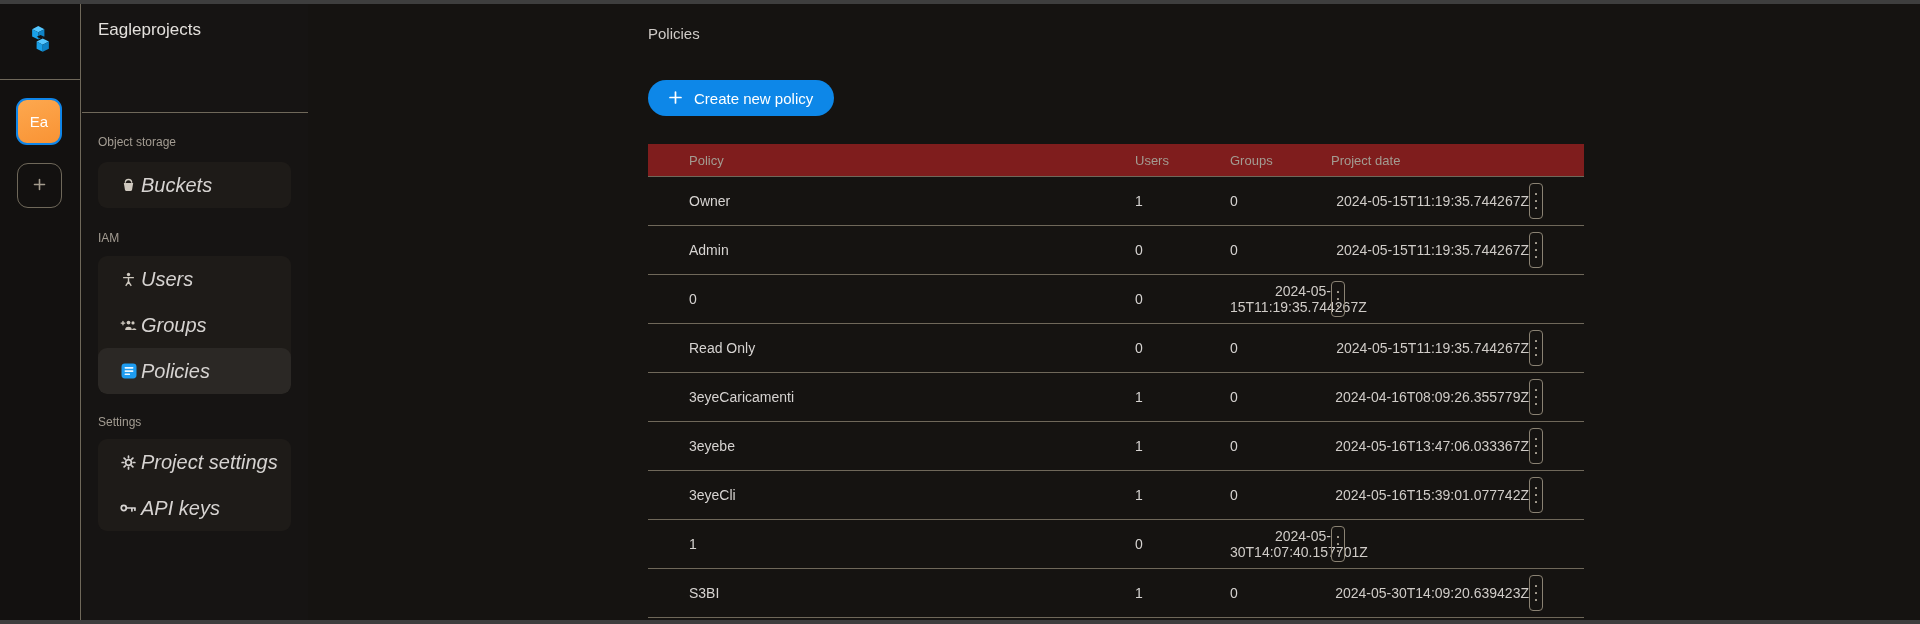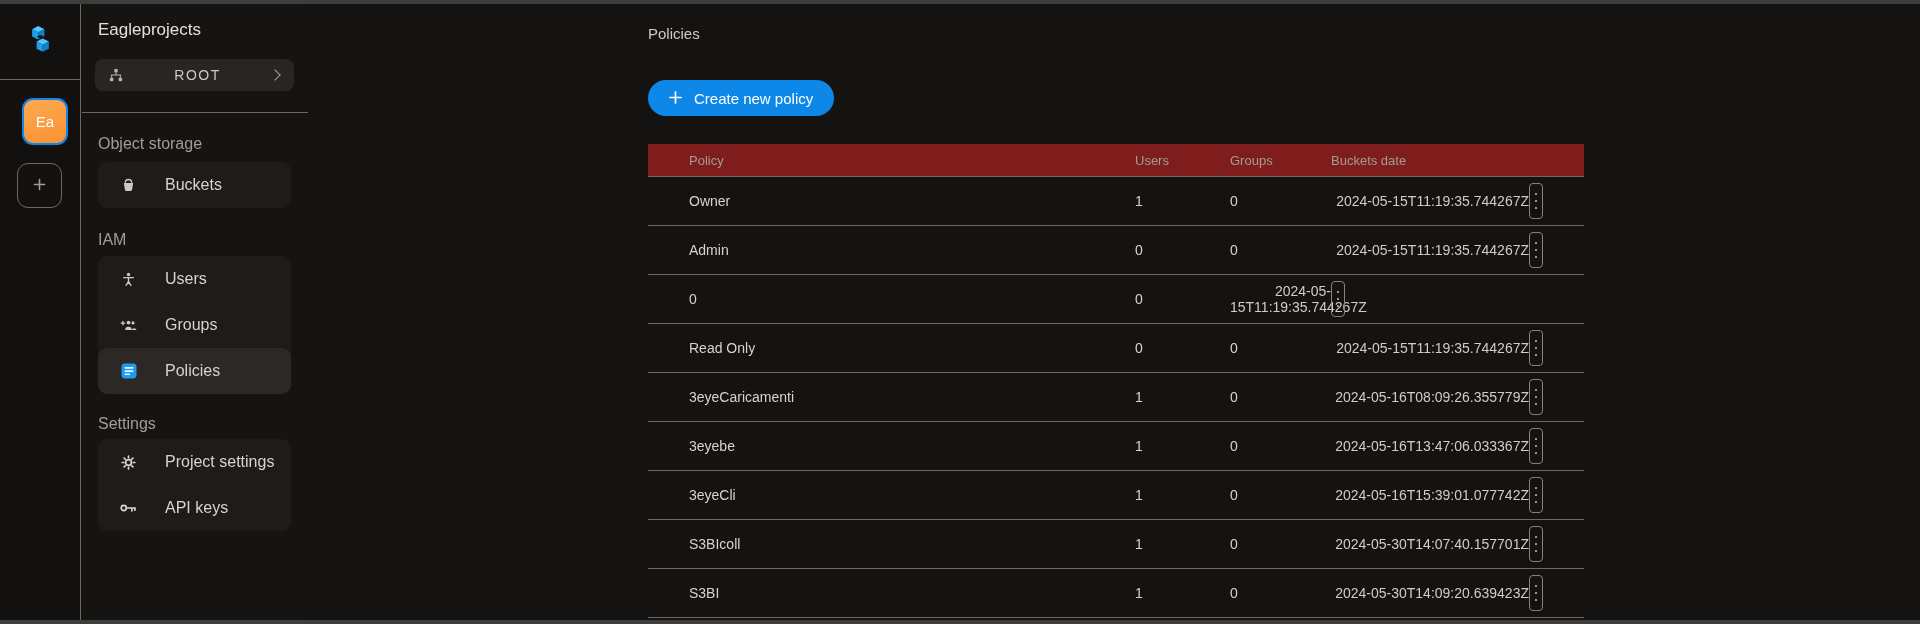--- a/index.html
+++ b/index.html
@@ -12,45 +12,45 @@
   .edge-strip.top{top:0;}
   .edge-strip.bottom{bottom:0;}
 
   
   .rail{position:absolute;top:4px;bottom:4px;left:0;width:81px;background:#131110;border-right:1px solid #6f685a;box-sizing:border-box;}
   .rail-logo-box{height:75px;display:flex;align-items:center;justify-content:center;border-bottom:1px solid #6f685a;}
   .workspace-btn{
     position:absolute;left:16px;top:94px;width:46px;height:47px;border-radius:11px;
     border:2px solid #1086e9;background:linear-gradient(160deg,#fda84f 0%,#f99334 100%);
     color:#fff;font-size:15px;font-family:inherit;
-    display:flex;align-items:center;justify-content:center;cursor:pointer;box-sizing:border-box;margin-left:6px;
+    display:flex;align-items:center;justify-content:center;cursor:pointer;box-sizing:border-box;
   }
   .add-btn{
     position:absolute;left:17px;top:159px;width:45px;height:45px;border-radius:11px;
     border:1.5px solid #6f685a;background:transparent;
     display:flex;align-items:center;justify-content:center;cursor:pointer;box-sizing:border-box;
   }
 
   
   .sidebar{position:absolute;top:4px;bottom:4px;left:82px;width:256px;background:#161413;border-right:1px solid #6f685a;box-sizing:border-box;}
   .sidebar-title{position:absolute;left:16px;top:16px;font-size:17px;color:#e3e0dc;}
   .root-btn{
     position:absolute;left:13px;top:55px;width:199px;height:32px;
     background:#282522;border:none;border-radius:8px;
     display:flex;align-items:center;padding:0 12px;box-sizing:border-box;
     color:#cfc9bf;cursor:pointer;font-family:inherit;
   }
   .root-label{flex:1;text-align:center;font-size:14px;letter-spacing:1.5px;color:#cfc9bf;}
   .chev{width:7px;height:7px;border-right:1.6px solid #a8a093;border-top:1.6px solid #a8a093;transform:rotate(45deg);margin-right:3px;}
   .sidebar-divider{position:absolute;left:0;right:0;top:108px;border-top:1px solid #6f685a;height:0;}
-  .section-label{position:absolute;left:16px;font-size:16px;color:#a39c92;}
+  .section-label{position:absolute;left:16px;font-size:12px;color:#a39c92;}
   .sl-1{top:131px}.sl-2{top:227px}.sl-3{top:411px}
   .nav-card{position:absolute;left:16px;width:193px;background:#1e1b18;border-radius:9px;overflow:hidden;}
   .nc-1{top:158px}.nc-2{top:252px}.nc-3{top:435px}
-  .nav-item{height:46px;display:flex;align-items:center;padding-left:22px;gap:28px;font-size:16px;color:#d6d3d1;cursor:pointer;border-radius:9px;}
+  .nav-item{height:46px;display:flex;align-items:center;padding-left:22px;gap:4px;font-size:20px;color:#d6d3d1;cursor:pointer;border-radius:9px;font-style:italic;}
   .nav-item.active{background:#2b2825;}
   .nav-ico{width:17px;display:flex;justify-content:center;align-items:center;}
 
   
   .main{position:absolute;left:308px;top:4px;right:0;bottom:4px;background:#151311;}
   .page-title{position:absolute;left:340px;top:21px;font-size:15px;color:#cfcbc7;}
   .create-btn{
     position:absolute;left:340px;top:76px;height:36px;padding:10px 21px;
     border:none;border-radius:18px;background:#0d87e8;color:#fff;
     font-size:15px;font-family:inherit;display:flex;align-items:center;gap:12px;cursor:pointer;
@@ -97,34 +97,20 @@
       <svg width="13" height="13" viewBox="0 0 13 13">
           <path d="M6.5 1.5 v10 M1.5 6.5 h10" stroke="#a39b8d" stroke-width="1.6" stroke-linecap="round"></path>
         </svg>
     </span>
   </button>
 </div>
 
 <div class="sidebar">
   <div class="sidebar-title">Eagleprojects</div>
 
-  <button class="root-btn">
-    <span class="nav-ico">
-      <svg viewBox="0 0 16 16" width="14" height="14">
-        <g fill="#b9b1a3">
-          <rect x="6" y="1" width="4" height="4" rx="1"></rect>
-          <rect x="1" y="11" width="4" height="4" rx="1"></rect>
-          <rect x="11" y="11" width="4" height="4" rx="1"></rect>
-        </g>
-        <path d="M8 5 v3 M8 8 h-5 v3 M8 8 h5 v3" stroke="#b9b1a3" stroke-width="1.2" fill="none"></path>
-      </svg>
-    </span>
-    <span class="root-label">ROOT</span>
-    <span class="chev"></span>
-  </button>
 
   <div class="sidebar-divider"></div>
 
   <div class="section-label sl-1">Object storage</div>
   <div class="nav-card nc-1">
     <div class="nav-item">
       <span class="nav-ico">
         <svg viewBox="0 0 16 16" width="15" height="15">
           <path d="M4.6 5 a3.4 3.4 0 0 1 6.8 0" fill="none" stroke="#cfc9bf" stroke-width="1.4"></path>
           <path d="M3 5.4 h10 l-1.2 7 a1.8 1.8 0 0 1 -1.8 1.5 h-4 a1.8 1.8 0 0 1 -1.8 -1.5 Z" fill="#cfc9bf"></path>
@@ -209,21 +195,21 @@
         </svg>
     </span>
     <span>Create new policy</span>
   </button>
 
   <div class="table">
     <div class="thead">
       <div class="th">Policy</div>
       <div class="th">Users</div>
       <div class="th">Groups</div>
-      <div class="th">Buckets date</div>
+      <div class="th">Project date</div>
       <div class="th"></div>
     </div>
     <div>
   <div class="trow">
     <div class="td">Owner</div>
     <div class="td">1</div>
     <div class="td">0</div>
     <div class="td date">2024-05-15T11:19:35.744267Z</div>
     <div class="td td-action">
       <button class="kebab">
@@ -272,21 +258,21 @@
         <span class="dot"></span>
         <span class="dot"></span>
       </button>
     </div>
   </div>
 
   <div class="trow">
     <div class="td">3eyeCaricamenti</div>
     <div class="td">1</div>
     <div class="td">0</div>
-    <div class="td date">2024-05-16T08:09:26.355779Z</div>
+    <div class="td date">2024-04-16T08:09:26.355779Z</div>
     <div class="td td-action">
       <button class="kebab">
         <span class="dot"></span>
         <span class="dot"></span>
         <span class="dot"></span>
       </button>
     </div>
   </div>
 
   <div class="trow">
@@ -311,21 +297,20 @@
     <div class="td td-action">
       <button class="kebab">
         <span class="dot"></span>
         <span class="dot"></span>
         <span class="dot"></span>
       </button>
     </div>
   </div>
 
   <div class="trow">
-    <div class="td">S3BIcoll</div>
     <div class="td">1</div>
     <div class="td">0</div>
     <div class="td date">2024-05-30T14:07:40.157701Z</div>
     <div class="td td-action">
       <button class="kebab">
         <span class="dot"></span>
         <span class="dot"></span>
         <span class="dot"></span>
       </button>
     </div>

